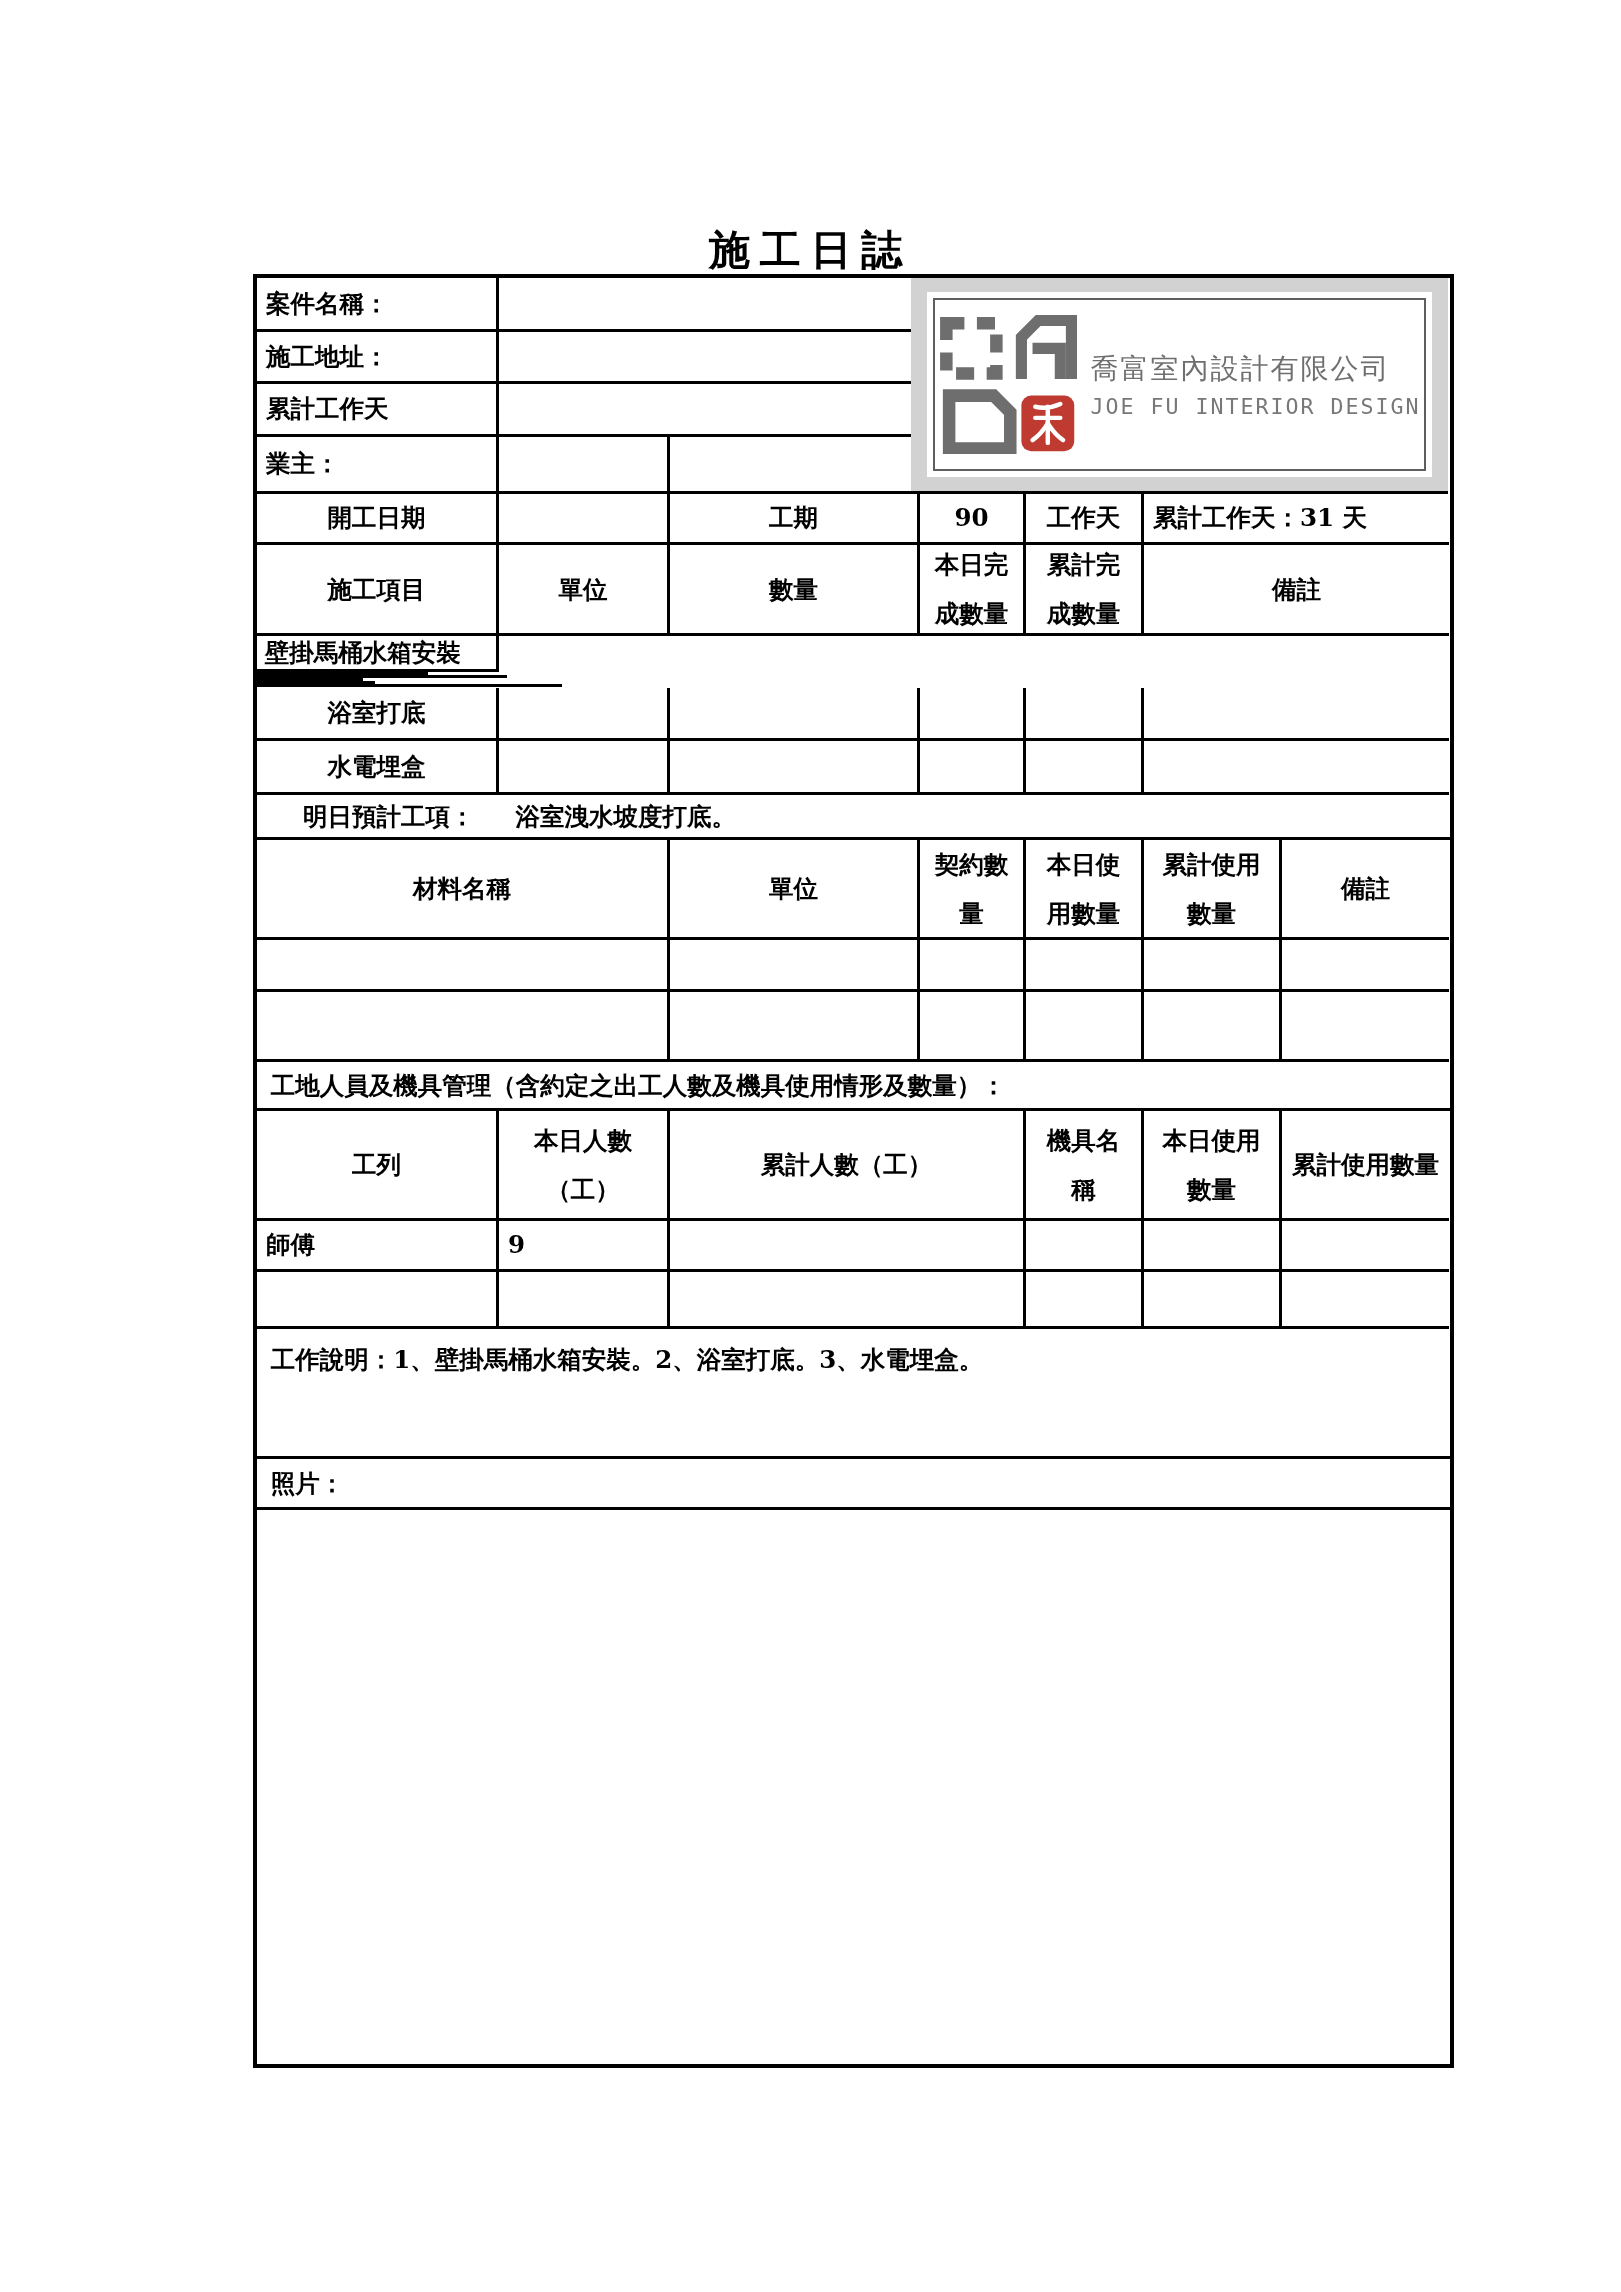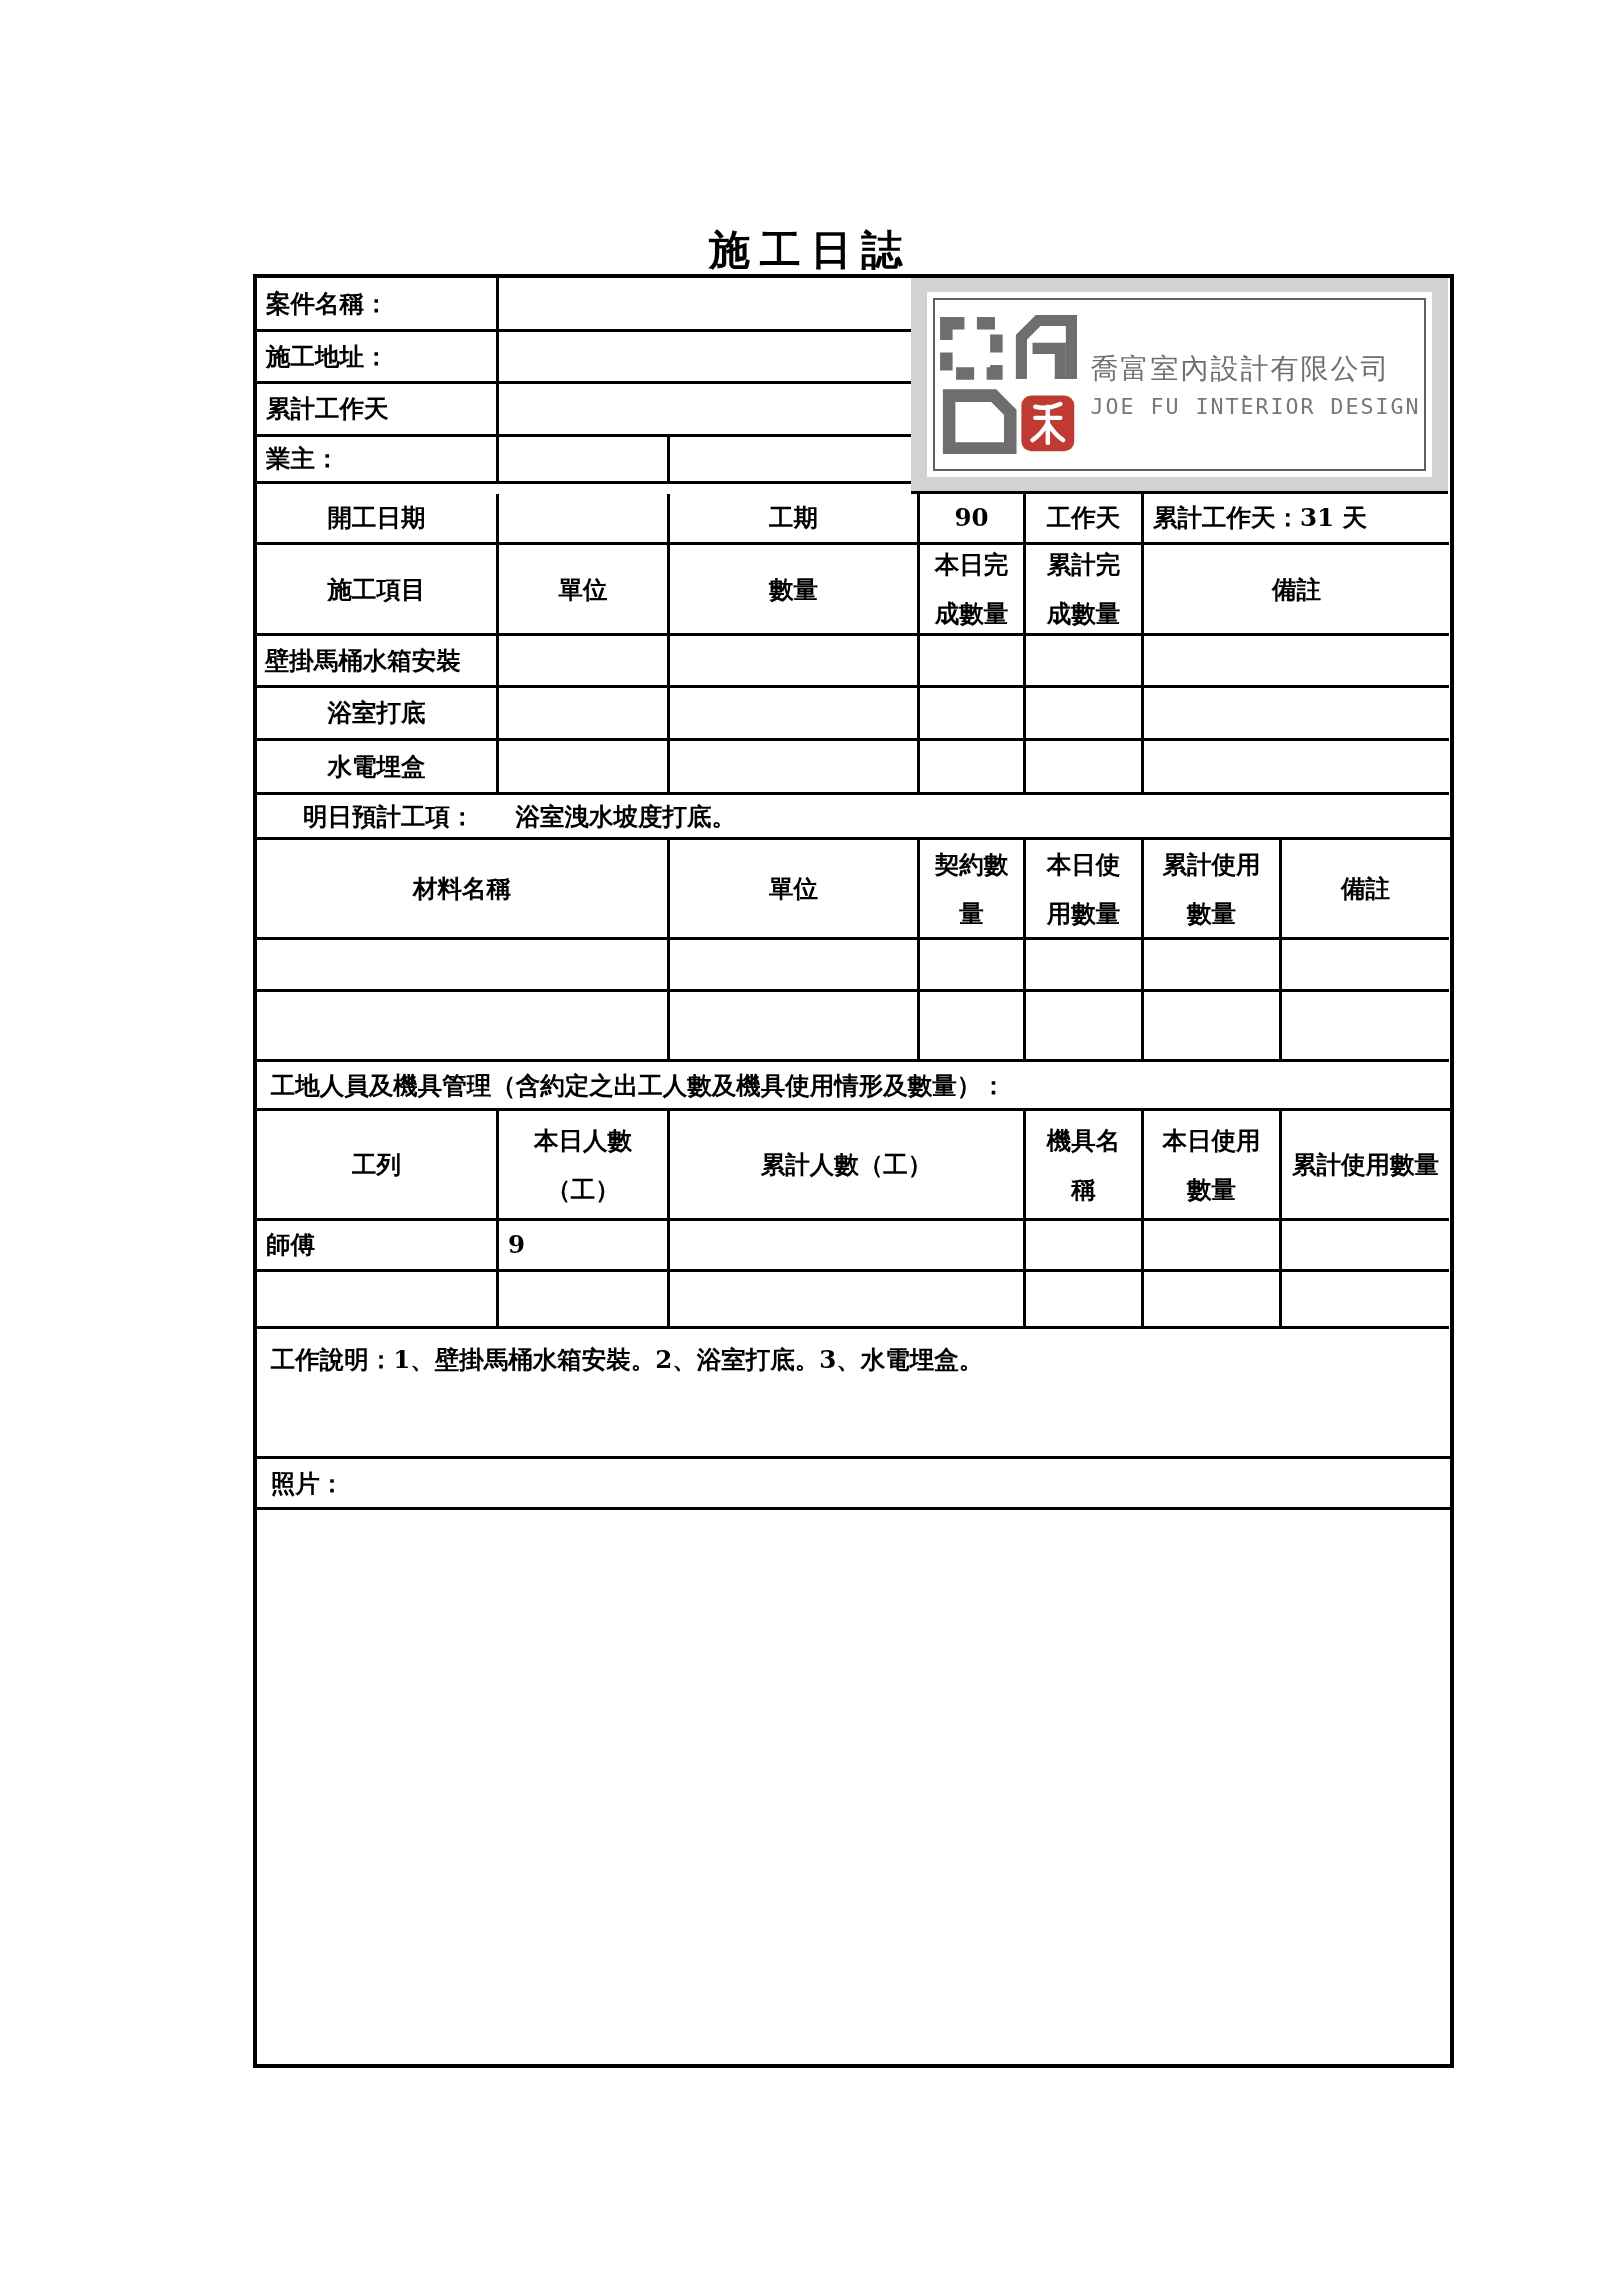--- a/index.html
+++ b/index.html
@@ -75,21 +75,21 @@
           <div class="cell last" style="width:412px;"></div>
         </div>
         <div class="info-row" style="height:52px;">
           <div class="cell left" style="width:242px;">施工地址：</div>
           <div class="cell last" style="width:412px;"></div>
         </div>
         <div class="info-row" style="height:53px;">
           <div class="cell left" style="width:242px;">累計工作天</div>
           <div class="cell last" style="width:412px;"></div>
         </div>
-        <div class="info-row" style="height:47px;">
+        <div class="info-row" style="height:57px;">
           <div class="cell left" style="width:242px;">業主：</div>
           <div class="cell" style="width:171px;"></div>
           <div class="cell last" style="width:241px;"></div>
         </div>
       </div>
       <div class="logo-cell">
         <div class="logo-panel">
           <svg width="139" height="139" viewBox="0 0 100 100">
 
             <rect x="6" y="6" width="36" height="36" fill="none" stroke="#6e6e6e" stroke-width="9" stroke-dasharray="13 9"></rect>
@@ -126,21 +126,21 @@
     </div>
 
     <div class="row" style="height:91px;">
       <div class="cell hdr" style="width:242px;">施工項目</div>
       <div class="cell hdr" style="width:171px;">單位</div>
       <div class="cell hdr" style="width:250px;">數量</div>
       <div class="cell hdr pad-sm" style="width:106px;">本日完成數量</div>
       <div class="cell hdr pad-sm" style="width:118px;">累計完成數量</div>
       <div class="cell hdr last" style="width:305px;">備註</div>
     </div>
-    <div class="row" style="height:52px;">
+    <div class="row" style="height:52px;flex-direction:column;">
       <div class="cell left" style="width:242px;padding-left:7.8px;">壁掛馬桶水箱安裝</div>
       <div class="cell" style="width:171px;"></div>
       <div class="cell" style="width:250px;"></div>
       <div class="cell" style="width:106px;"></div>
       <div class="cell" style="width:118px;"></div>
       <div class="cell last" style="width:305px;"></div>
     </div>
     <div class="row" style="height:53px;">
       <div class="cell" style="width:242px;">浴室打底</div>
       <div class="cell" style="width:171px;"></div>

